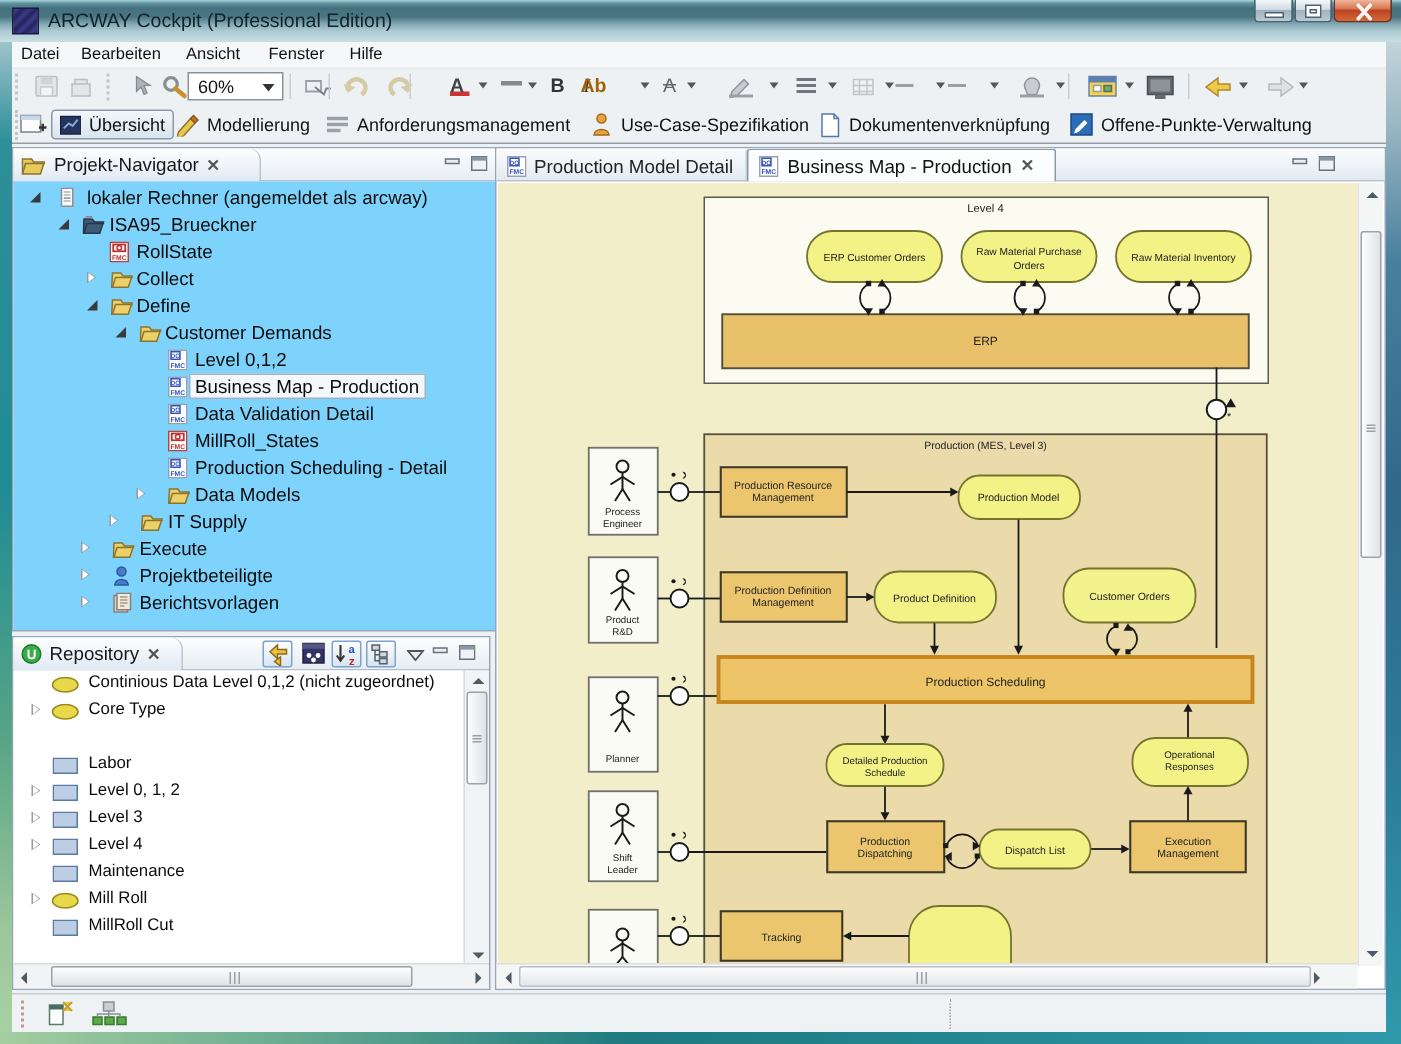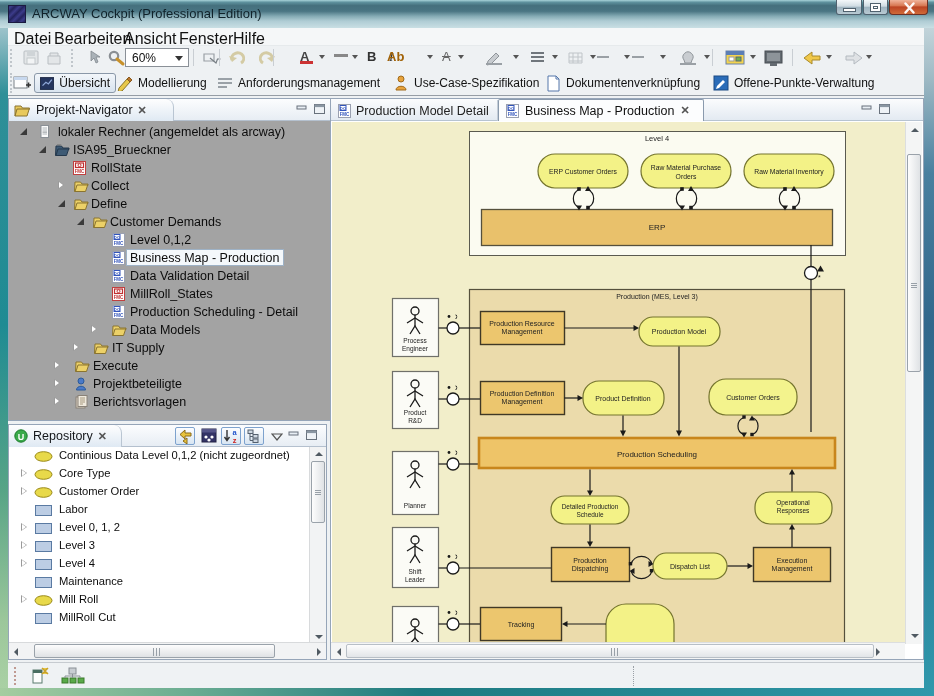--- a/index.html
+++ b/index.html
@@ -17,21 +17,21 @@
   #borderB{left:0;top:688px;width:934px;height:8px;
     background:linear-gradient(to right,#a5cda0 0%,#6bad92 20%,#1d7a80 45%,#268a96 75%,#2f98ab 100%);}
   #titicon{left:8px;top:5px;width:18px;height:18px;background:repeating-linear-gradient(315deg,#23235c 0px,#3c3c8a 3px,#23235c 6px);border:1px solid #1a1a40;}
   #tititle{left:32px;top:6px;font-size:13px;color:#10222a;}
   .winbtn{top:0;height:15px;border:1px solid #50616e;border-top:none;background:linear-gradient(to bottom,#f4f8fa 0%,#cfdbe2 45%,#9fb4c0 50%,#b9cad3 100%);}
   #btnmin{left:836px;width:26px;border-radius:0 0 3px 3px;}
   #btnmax{left:863px;width:25px;border-radius:0 0 3px 3px;}
   #btncls{left:889px;width:39px;border-radius:0 0 4px 4px;border-color:#6e3024;
     background:linear-gradient(to bottom,#f0b49b 0%,#d87954 40%,#bc4423 50%,#d06a38 100%);}
   
-  #menubar{left:8px;top:28px;width:916px;height:18px;background:#f5f7f8;border-bottom:1px solid #e6eaec;font-size:16px;color:#111;}
+  #menubar{left:8px;top:28px;width:916px;height:18px;background:#f5f7f8;border-bottom:1px solid #e6eaec;font-size:11px;color:#111;}
   .mitem{position:absolute;top:2px;}
   
   #toolbar{left:8px;top:46px;width:844px;height:24px;background:#eef1f3;}
   #perspbar{left:8px;top:70px;width:916px;height:26px;background:#eef1f3;border-bottom:1px solid #969da5;}
   .grip{position:absolute;width:3px;border-left:2px dotted #c0c6cb;}
   .tsep{position:absolute;width:1px;background:#c9ced3;}
   .pbtn{position:absolute;top:3px;height:20px;font-size:12px;color:#111;display:flex;align-items:center;gap:5px;}
   .pbtn.sel{background:linear-gradient(#f2f6fa,#d9e4ef);border:1px solid #8a98a8;border-radius:3px;}
   
   .view{border:1px solid #96a5b8;background:#fff;}
@@ -227,21 +227,21 @@
           <span class="vx">✕</span>
       </div>
       <svg class="mmbtn" style="right:27px;top:5px;" width="11" height="10" viewBox="0 0 11 10">
           <rect x="1" y="2" width="9" height="3" fill="#e8eef4" stroke="#68717c"></rect>
         </svg>
       <svg class="mmbtn" style="right:9px;top:5px;" width="11" height="10" viewBox="0 0 11 10">
           <rect x="0.5" y="0.5" width="10" height="9" fill="#eef2f6" stroke="#68717c"></rect>
           <rect x="0.5" y="0.5" width="10" height="2.6" fill="#8a96a2"></rect>
         </svg>
     </div>
-    <div id="pntree" class="abs" style="left:0;top:22px;right:0;bottom:0;background:#a3a3a3;overflow:hidden;">
+    <div id="pntree" class="abs" style="left:0;top:22px;right:0;bottom:0;background:#7dd3fc;overflow:hidden;">
       <div class="trow" style="left:0;top:2px;">
           <s class="ea" style="left:11px;"></s>
           <i class="ic" style="left:29px;"><svg width="13" height="13" viewBox="0 0 13 13">
               <rect x="3" y="0.5" width="7.5" height="12" fill="#fbfbfb" stroke="#8a9096"></rect>
               <path d="M4.5 3 h4.5 M4.5 5 h4.5 M4.5 9 h4.5" stroke="#b0b6ba"></path>
               <rect x="4.5" y="6.5" width="4.5" height="1.2" fill="#9aa0a4"></rect>
             </svg></i>
           <span style="left:49px;" class="tx">lokaler Rechner (angemeldet als arcway)</span>
         </div>
       <div class="trow" style="left:0;top:20px;">
@@ -432,27 +432,20 @@
               <ellipse cx="9.5" cy="5.5" rx="8.5" ry="4.8" fill="#e8d94a" stroke="#9a8a1a"></ellipse>
             </svg></i>
           <span style="left:50px;" class="tx">Continious Data Level 0,1,2 (nicht zugeordnet)</span>
         </div>
       <div class="trow" style="left:0;top:18px;">
           <s class="ca" style="left:12px;"></s>
           <i class="ic" style="left:25px;top:4px;"><svg width="19" height="11" viewBox="0 0 19 11">
               <ellipse cx="9.5" cy="5.5" rx="8.5" ry="4.8" fill="#e8d94a" stroke="#9a8a1a"></ellipse>
             </svg></i>
           <span style="left:50px;" class="tx">Core Type</span>
-        </div>
-      <div class="trow" style="left:0;top:36px;">
-          <s class="ca" style="left:12px;"></s>
-          <i class="ic" style="left:25px;top:4px;"><svg width="19" height="11" viewBox="0 0 19 11">
-              <ellipse cx="9.5" cy="5.5" rx="8.5" ry="4.8" fill="#e8d94a" stroke="#9a8a1a"></ellipse>
-            </svg></i>
-          <span style="left:50px;" class="tx">Customer Order</span>
         </div>
       <div class="trow" style="left:0;top:54px;">
           <i class="ic" style="left:26px;top:4px;"><svg width="17" height="11" viewBox="0 0 17 11">
               <rect x="0.5" y="0.5" width="16" height="10" fill="#bccde4" stroke="#5a7aa2"></rect>
             </svg></i>
           <span style="left:50px;" class="tx">Labor</span>
         </div>
       <div class="trow" style="left:0;top:72px;">
           <s class="ca" style="left:12px;"></s>
           <i class="ic" style="left:26px;top:4px;"><svg width="17" height="11" viewBox="0 0 17 11">

